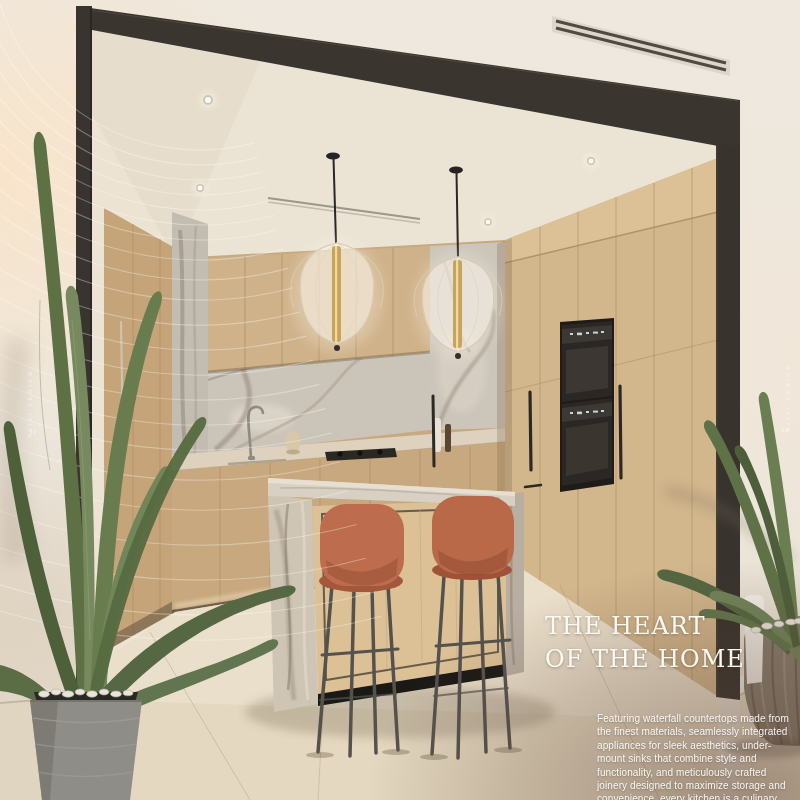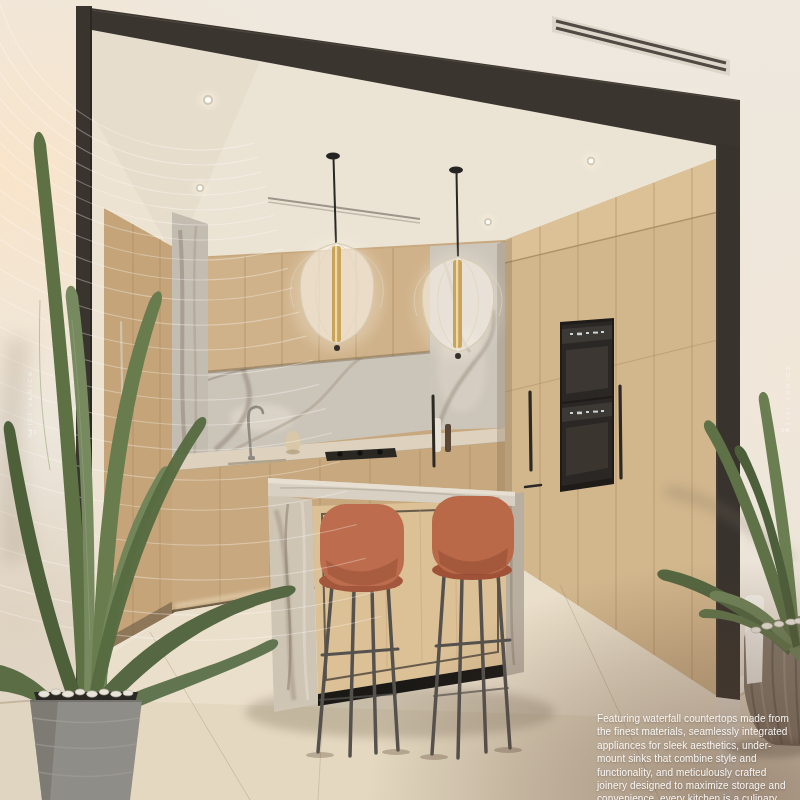--- a/index.html
+++ b/index.html
@@ -381,20 +381,24 @@
         <path d="M33,718 C70,724 104,724 139,718" stroke="#a3a19b" stroke-width="1.5" fill="none" opacity=".6"></path>
         <path d="M35,744 C70,750 102,750 136,744" stroke="#a3a19b" stroke-width="1.5" fill="none" opacity=".55"></path>
         <path d="M38,772 C70,778 100,778 132,772" stroke="#a3a19b" stroke-width="1.5" fill="none" opacity=".5"></path>
         <path d="M30,701 L142,701" stroke="#6c6a64" stroke-width="2" opacity=".7"></path>
       </g>
     </g>
   </svg>
 
   <div class="floor-shade"></div>
 
+  <div class="heading">
+    <div>THE HEART</div>
+    <div>OF THE HOME</div>
+  </div>
 
   <div class="body-text">Featuring waterfall countertops made from the finest materials, seamlessly integrated appliances for sleek aesthetics, under-mount sinks that combine style and functionality, and meticulously crafted joinery designed to maximize storage and convenience, every kitchen is a culinary masterpiece.</div>
 
   <div class="wm wm-left">AZIZI VENICE</div>
   <div class="wm-num num-left">53</div>
   <div class="wm wm-right">AZIZI VENICE</div>
   <div class="wm-num num-right">54</div>
 </div>
 
 </body></html>

